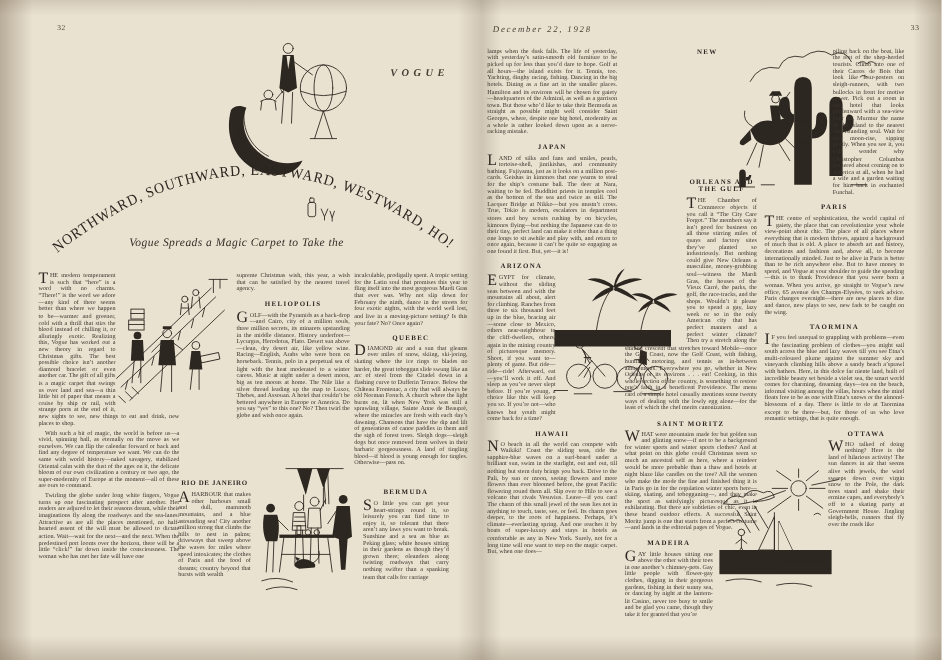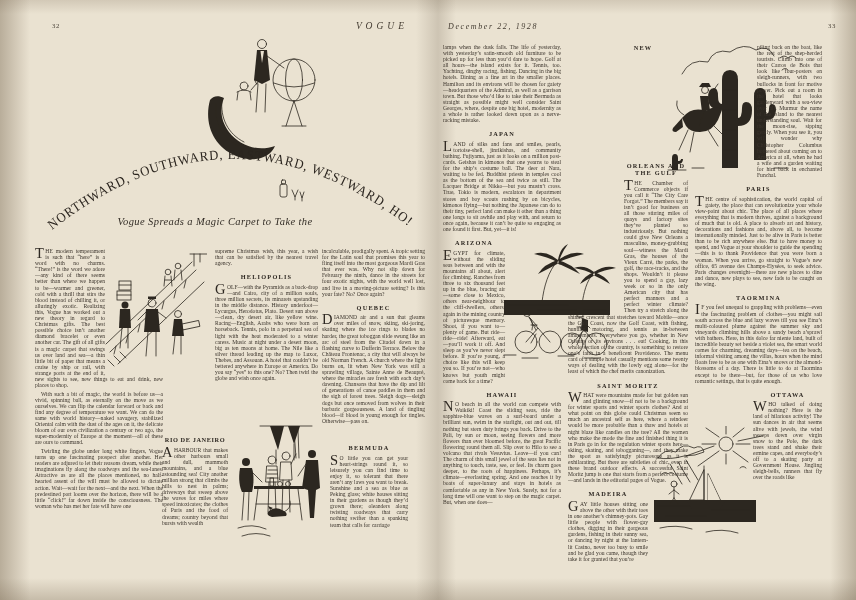--- a/index.html
+++ b/index.html
@@ -8,21 +8,21 @@
   
   .edge{position:absolute;pointer-events:none;}
   .edge.l{left:0;top:0;width:30px;height:600px;background:linear-gradient(90deg,rgba(116,100,78,.42),rgba(116,100,78,0));}
   .edge.r{right:0;top:0;width:26px;height:600px;background:linear-gradient(270deg,rgba(116,100,78,.38),rgba(116,100,78,0));}
   .edge.t{left:0;top:0;width:856px;height:14px;background:linear-gradient(180deg,rgba(116,100,78,.20),rgba(116,100,78,0));}
   .edge.b{left:0;bottom:0;width:856px;height:22px;background:linear-gradient(0deg,rgba(116,100,78,.30),rgba(116,100,78,0));}
   .edge.g{left:416px;top:0;width:40px;height:600px;background:linear-gradient(90deg,rgba(90,76,58,0),rgba(90,76,58,.16) 45%,rgba(90,76,58,.20) 55%,rgba(90,76,58,0));}
 
   .hdr{position:absolute;font-size:7px;letter-spacing:.6px;color:#453d33;}
   .hdr.num{font-size:6.8px;}
-  .brand{font-style:italic;font-weight:normal;letter-spacing:4px;font-size:9.5px;}
+  .brand{font-style:italic;font-weight:bold;letter-spacing:4px;font-size:9.5px;margin-top:41px;}
   .date{font-style:italic;letter-spacing:1.6px;font-size:8px;}
 
   .col{position:absolute;font-size:5.6px;line-height:6.1px;text-align:justify;color:#3b342c;}
   .body{margin:0 0 2.5px;}
   .ind{text-indent:6px;}
   .shead{font-size:6.3px;line-height:7px;letter-spacing:1.2px;text-align:center;font-weight:bold;
          margin:7px 0 3.5px;color:#2e2822;}
   .shead.first{margin-top:0;}
   .dcap{float:left;font-size:14.5px;line-height:11.5px;padding-right:1.5px;color:#2e2822;}
   .fsp{float:right;}

